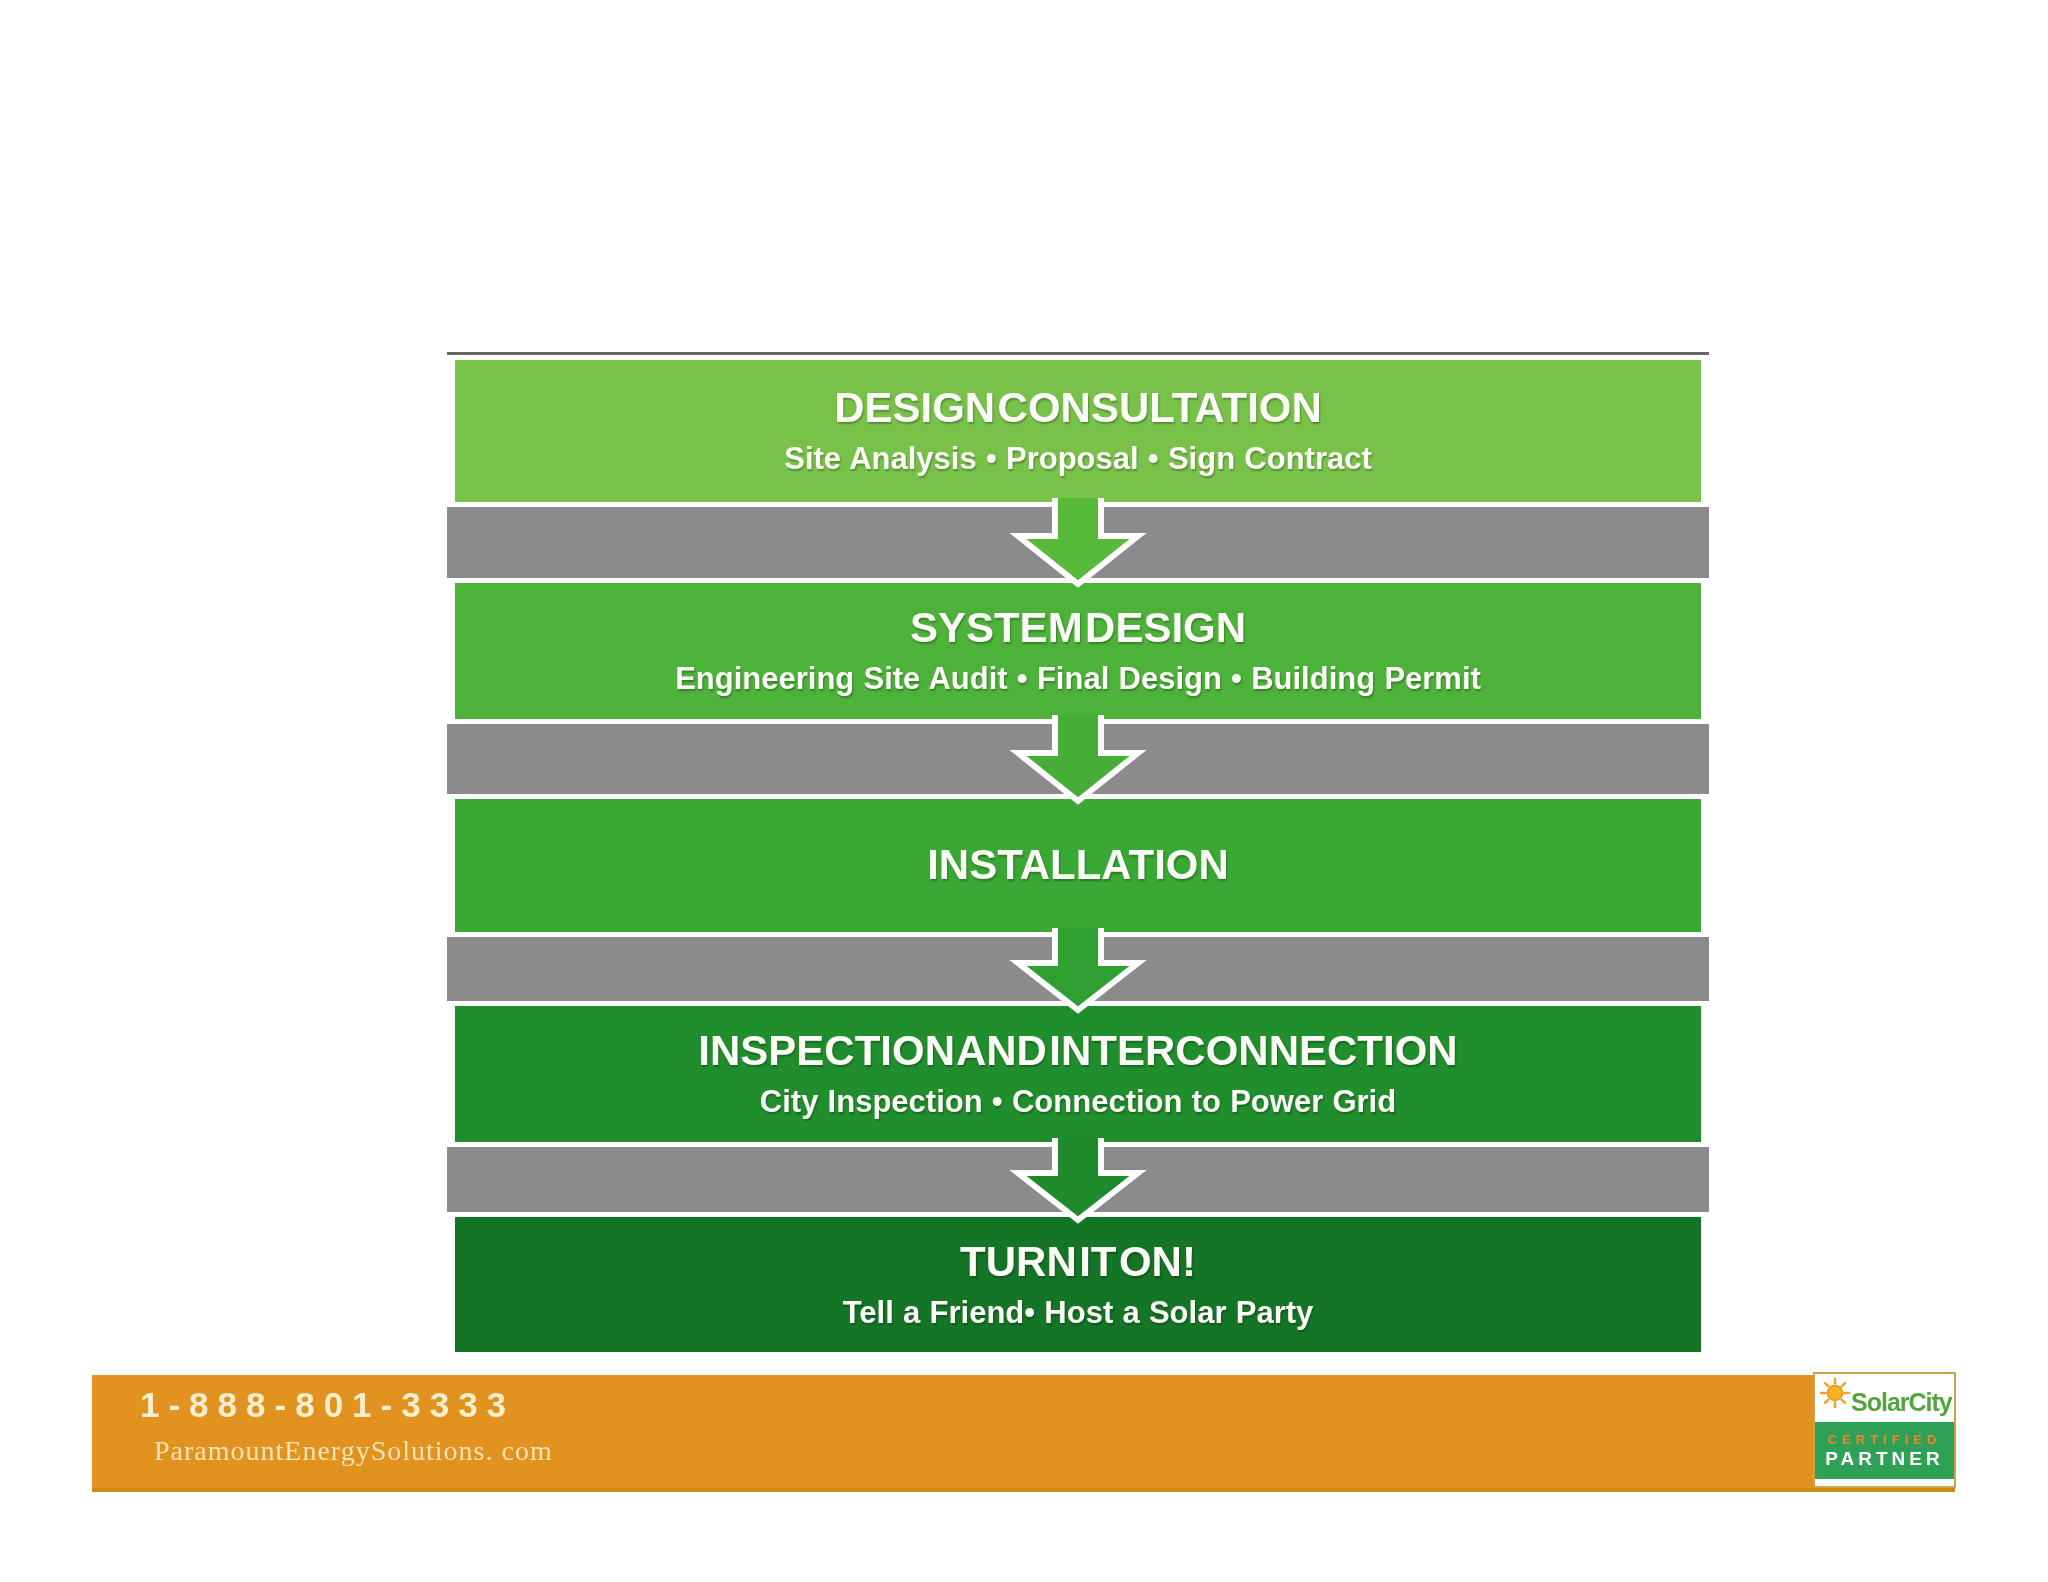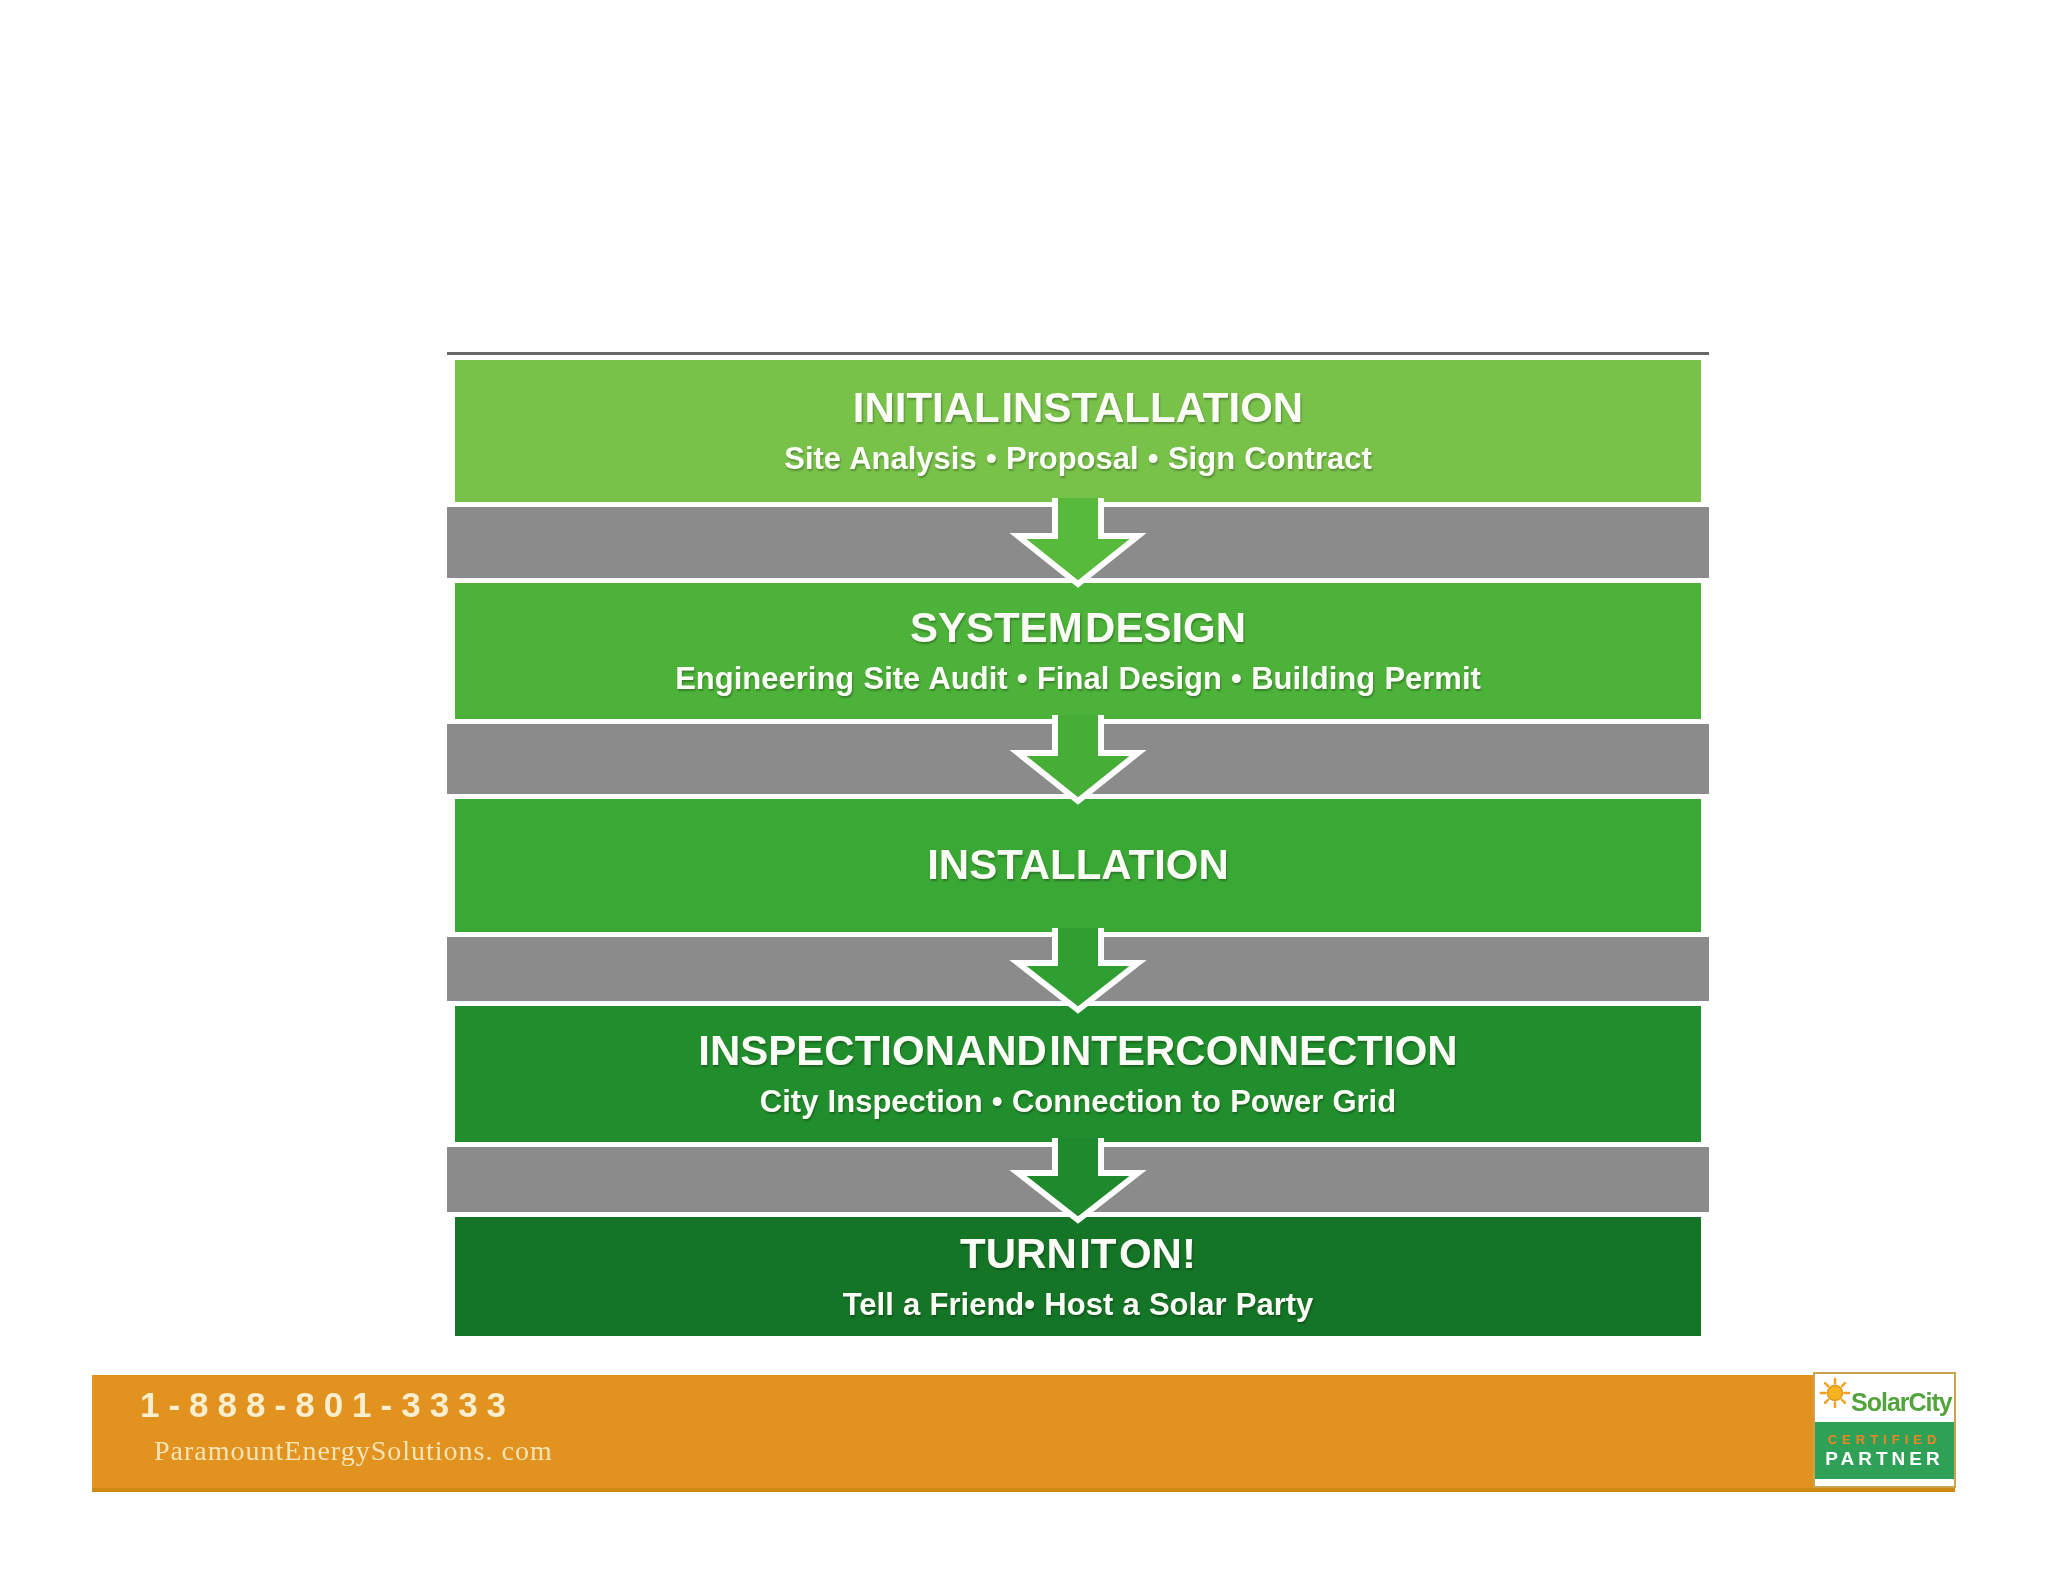--- a/index.html
+++ b/index.html
@@ -31,21 +31,21 @@
             justify-content:center;align-items:center;text-align:center;color:#fbfdf6;}
   .step-title{font-size:42px;font-weight:bold;letter-spacing:0;word-spacing:-0.22em;
               text-shadow:1px 2px 2px rgba(0,0,0,.28);line-height:1.1;}
   .step-subtitle{font-size:31px;font-weight:bold;word-spacing:0.02em;
                  text-shadow:1px 2px 2px rgba(0,0,0,.28);line-height:1.15;margin-top:10px;}
   .step-subtitle:empty{display:none;}
   .box-1{height:142px;}
   .box-2{height:136px;}
   .box-3{height:133px;align-items:center;}
   .box-4{height:136px;}
-  .box-5{height:119px;}
+  .box-5{height:135px;}
   .connector{position:relative;z-index:2;margin:5px 0;}
   .conn-1{height:71px;}
   .conn-2{height:70px;}
   .conn-3{height:64px;}
   .conn-4{height:65px;}
   .connector svg{position:absolute;left:50%;margin-left:-75px;top:-9px;display:block;
                  overflow:hidden;}
 
   
   .footer-bar{position:absolute;left:92px;top:1375px;width:1863px;height:113px;
@@ -69,21 +69,21 @@
 </style>
 </head>
 <body>
 
 <div class="slide">
 
 
   <div class="flowchart">
 
     <div class="step-box box-1" style="background-color: rgb(120, 194, 74);">
-      <div class="step-title">INITIAL INSTALLATION</div>
+      <div class="step-title">DESIGN CONSULTATION</div>
       <div class="step-subtitle">Site Analysis • Proposal • Sign Contract</div>
     </div>
 
     <div class="connector conn-1" style="background-color: rgb(139, 139, 139);">
       <svg width="150" height="92" viewBox="0 0 150 92">
         <polygon points="52,-14 52,38 15,38 75,86 135,38 98,38 98,-14" stroke="#ffffff" stroke-width="6" stroke-linejoin="miter" fill="#58ba3a"></polygon>
       </svg>
     </div>
 
     <div class="step-box box-2" style="background-color: rgb(77, 178, 58);">

